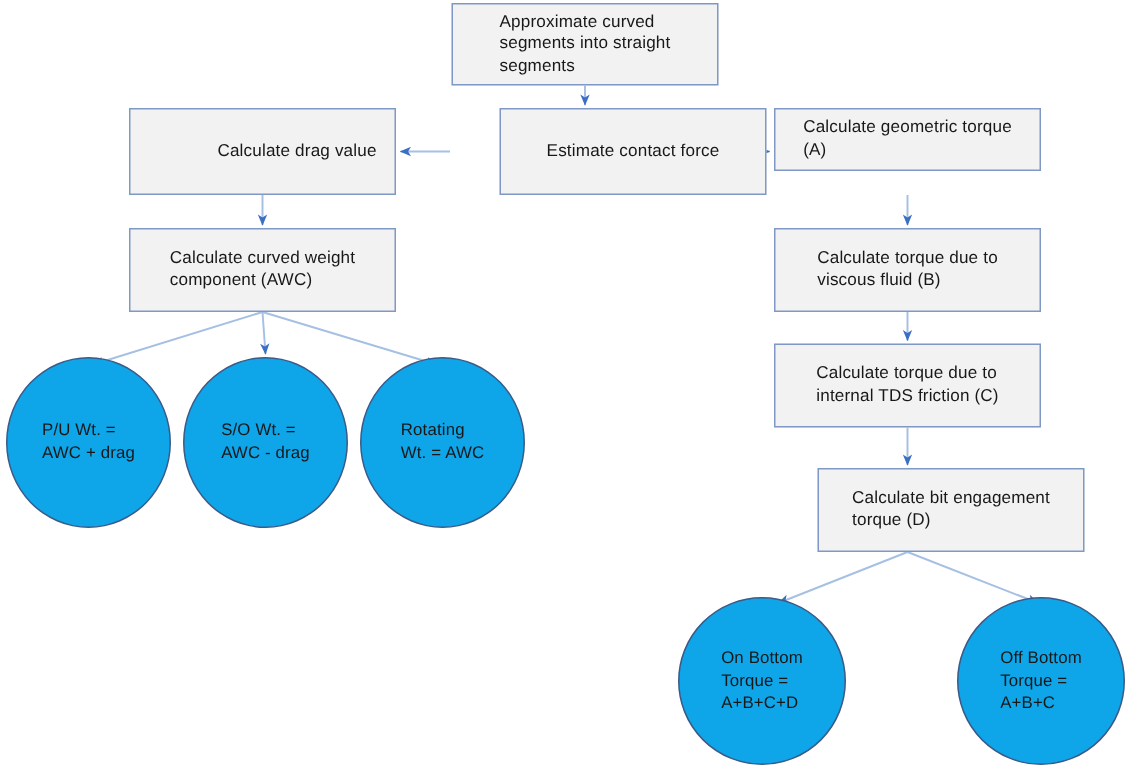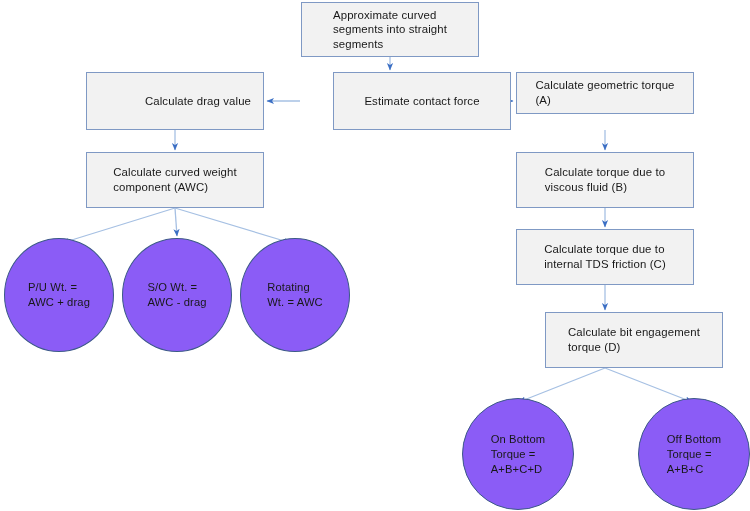--- a/index.html
+++ b/index.html
@@ -32,21 +32,21 @@
     justify-content: center;
     background: #f2f2f2;
     border: 1px solid #8височ;
   }
   .box {
     border: 1.2px solid #7f99c4;
     background: #f2f2f2;
   }
   .circle {
     border: 1.4px solid #3c5a87;
-    background: #8b5cf6;
+    background: #0ea5e9;
     border-radius: 50%;
   }
   .node-label {
     font-size: 11.4px;
     line-height: 14.6px;
     color: #181818;
     letter-spacing: 0.01em;
     white-space: pre-line;
     padding: 0 6px;
   }
@@ -134,21 +134,21 @@
   <div class="node circle" style="left:122px;top:238px;width:110px;height:114px;">
     <span class="node-label">S/O Wt. =
 AWC - drag</span>
   </div>
 
   <div class="node circle" style="left:240px;top:238px;width:110px;height:114px;">
     <span class="node-label">Rotating
 Wt. = AWC</span>
   </div>
 
-  <div class="node circle" style="left:462px;top:398px;width:112px;height:112px;">
+  <div class="node circle" style="left:452px;top:398px;width:112px;height:112px;">
     <span class="node-label">On Bottom
 Torque =
 A+B+C+D</span>
   </div>
 
   <div class="node circle" style="left:638px;top:398px;width:112px;height:112px;">
     <span class="node-label">Off Bottom
 Torque =
 A+B+C</span>
   </div>

